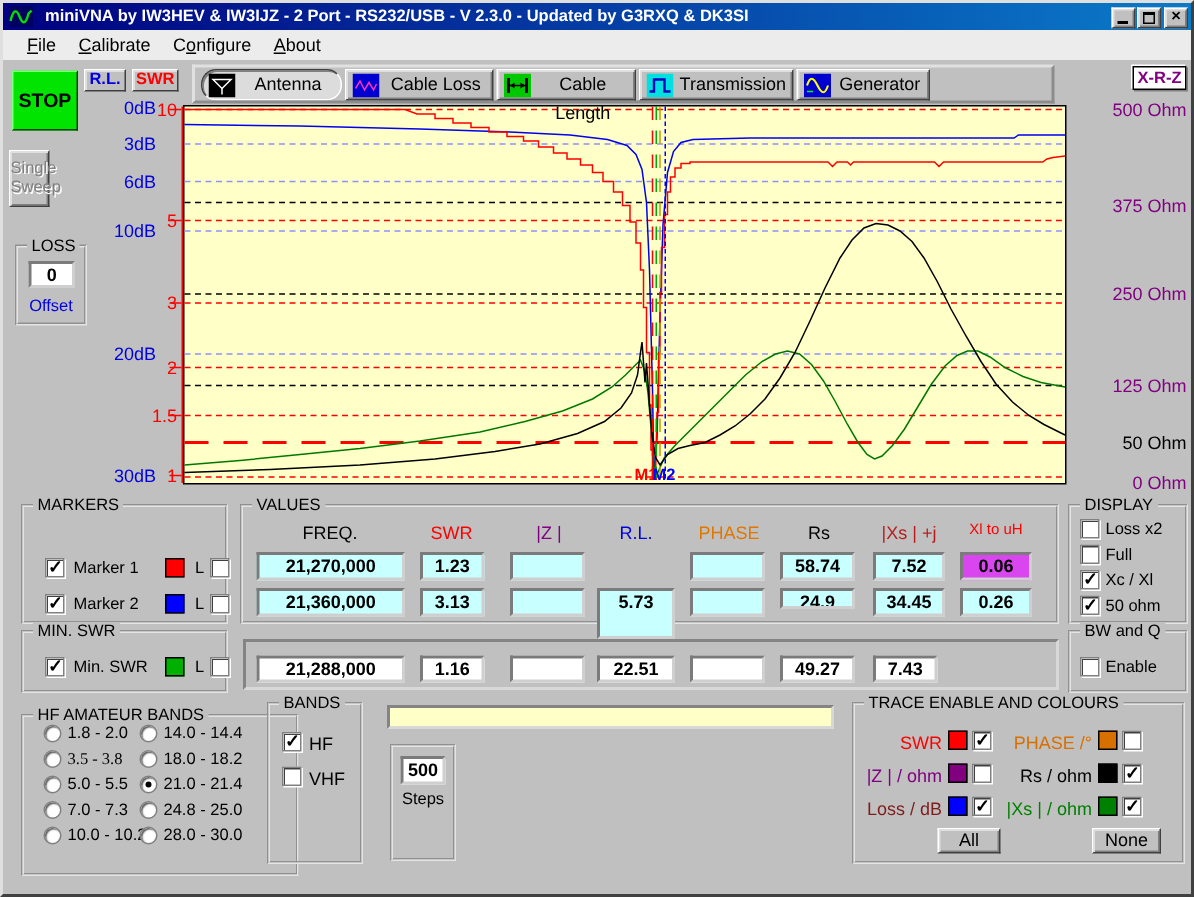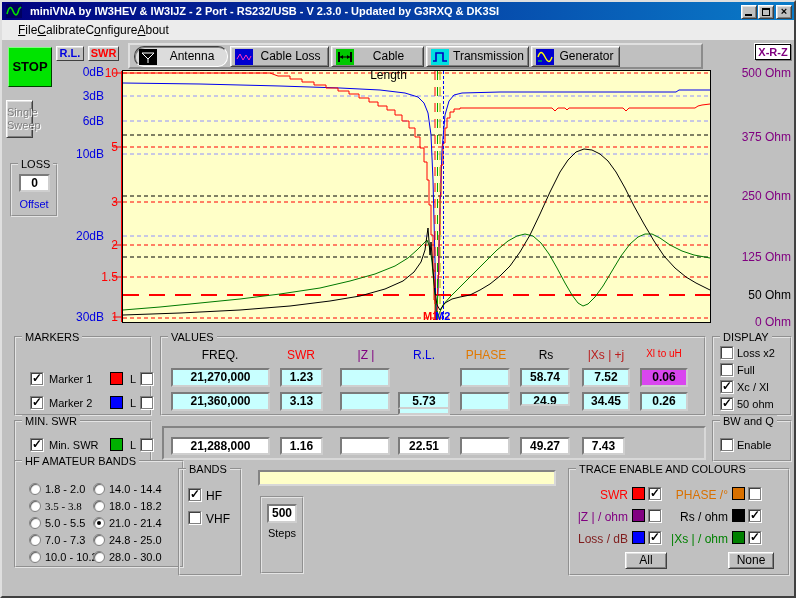--- a/index.html
+++ b/index.html
@@ -6,21 +6,21 @@
   html,body { width:796px; height:598px; }
   body { position:relative; background:#C0C0C0; font-family:"Liberation Sans",sans-serif; overflow:hidden; }
   .abs { position:absolute; }
   .frame { position:absolute; inset:0; border:2px solid; border-color:#DFDFDF #404040 #404040 #DFDFDF; pointer-events:none; z-index:99; }
   #titlebar { left:2px; top:2px; width:792px; height:18px; background:linear-gradient(90deg,#000080,#0A7BC8); display:flex; align-items:center; }
   #title-text { color:#fff; font-size:11px; font-weight:bold; margin-left:4px; white-space:nowrap; }
   .wbtn { position:absolute; top:3px; width:16px; height:14px; background:#C0C0C0; border:1px solid; border-color:#FFF #404040 #404040 #FFF; box-shadow:inset 1px 1px 0 #DFDFDF, inset -1px -1px 0 #808080; }
   .glyph-min { position:absolute; left:3px; bottom:2px; width:7px; height:2px; background:#000; }
   .glyph-max { position:absolute; left:3px; top:2px; width:8px; height:8px; border:1px solid #000; border-top-width:2px; }
   .glyph-close { position:absolute; left:0; top:-1px; width:14px; text-align:center; font-size:11px; font-weight:bold; color:#000; }
-  #menubar { left:2px; top:20px; width:792px; height:20px; background:#ECECEC; display:flex; align-items:center; padding-left:16px; }
+  #menubar { left:2px; top:20px; width:792px; height:20px; background:#ECECEC; display:flex; align-items:center; gap:15px; padding-left:16px; }
   .menu-item { font-size:12px; color:#000; white-space:nowrap; }
   .tag { font-weight:bold; font-size:11px; text-align:center; background:#C0C0C0; border:1px solid; border-color:#FFF #404040 #404040 #FFF; box-shadow:inset 1px 1px 0 #DFDFDF; }
   .btn3d { background:#C0C0C0; border:1px solid; border-color:#FFF #404040 #404040 #FFF; box-shadow:inset 1px 1px 0 #DFDFDF, inset -1px -1px 0 #808080; font-size:12px; color:#000; text-align:center; }
   .btn3d.pressed { border-color:#404040 #FFF #FFF #404040; box-shadow:inset 1px 1px 0 #808080; background:#DCDCDC; }
   .groove { border:2px groove #E4E4E4;padding-left:11px; }
   .gtitle { position:absolute; top:-7px; left:6px; background:#C0C0C0; padding:0 3px; font-size:11px; line-height:12px; white-space:nowrap; color:#000; }
   .cb { position:absolute; width:13px; height:13px; background:#fff; border:1px solid #808080; box-shadow:inset 1px 1px 0 #404040, 1px 1px 0 #FFF; }
   .cb .mk { position:absolute; left:1px; top:-2px; font-size:12px; font-weight:bold; color:#000; }
   .radio { position:absolute; width:12px; height:12px; border-radius:50%; background:#fff; border:1px solid #808080; box-shadow:inset 1px 1px 1px #606060; }
   .radio.sel::after { content:""; position:absolute; left:3px; top:3px; width:4px; height:4px; border-radius:50%; background:#000; }
@@ -191,21 +191,21 @@
     <div class="abs field" style="left: 280px; top: 368px; width: 43px; height: 19px; background: rgb(200, 255, 255); line-height: 15px;">1.23</div>
     <div class="abs field" style="left: 340px; top: 368px; width: 50px; height: 19px; background: rgb(200, 255, 255); line-height: 15px;"></div>
     <div class="abs field" style="left: 398px; top: 368px; width: 52px; height: 19px; background: rgb(200, 255, 255); line-height: 15px; margin-top: 28px;">19.52</div>
     <div class="abs field" style="left: 460px; top: 368px; width: 50px; height: 19px; background: rgb(200, 255, 255); line-height: 15px;"></div>
     <div class="abs field" style="left: 520px; top: 368px; width: 50px; height: 19px; background: rgb(200, 255, 255); line-height: 15px;">58.74</div>
     <div class="abs field" style="left: 582px; top: 368px; width: 48px; height: 19px; background: rgb(200, 255, 255); line-height: 15px;">7.52</div>
     <div class="abs field" style="left: 640px; top: 368px; width: 48px; height: 19px; background: #d946ef; line-height: 15px;">0.06</div>
     <div class="abs field" style="left: 171px; top: 392px; width: 99px; height: 19px; background: rgb(200, 255, 255); line-height: 15px;">21,360,000</div>
     <div class="abs field" style="left: 280px; top: 392px; width: 43px; height: 19px; background: rgb(200, 255, 255); line-height: 15px;">3.13</div>
     <div class="abs field" style="left: 340px; top: 392px; width: 50px; height: 19px; background: rgb(200, 255, 255); line-height: 15px;"></div>
-    <div class="abs field" style="left: 398px; top: 392px; width: 52px; height: 17px; background: rgb(200, 255, 255); line-height: 15px;">5.73</div>
+    <div class="abs field" style="left: 398px; top: 392px; width: 52px; height: 34px; background: rgb(200, 255, 255); line-height: 15px;">5.73</div>
     <div class="abs field" style="left: 460px; top: 392px; width: 50px; height: 19px; background: rgb(200, 255, 255); line-height: 15px;"></div>
     <div class="abs field" style="left: 520px; top: 392px; width: 50px; height: 14px; background: rgb(200, 255, 255); line-height: 15px;">24.9</div>
     <div class="abs field" style="left: 582px; top: 392px; width: 48px; height: 19px; background: rgb(200, 255, 255); line-height: 15px;">34.45</div>
     <div class="abs field" style="left: 640px; top: 392px; width: 48px; height: 19px; background: rgb(200, 255, 255); line-height: 15px;">0.26</div>
   </div>
 
 <div class="abs groove" style="left:14px;top:420px;width:138px;height:42px">
   <span class="gtitle">MIN. SWR</span>
   <div id="minswr-row"></div>
 <div class="abs cb" style="left: 14px; top: 16px;">
@@ -246,21 +246,21 @@
   </div>
 
 <div class="abs groove" style="left:712px;top:420px;width:80px;height:42px">
   <span class="gtitle">BW and Q</span>
 </div>
 <div id="bwq-item">
     <div class="abs cb" style="left: 720px; top: 438px;"></div>
     <div class="abs lbl" style="left: 737px; top: 439px;">Enable</div>
   </div>
 
-<div class="abs groove" style="left:14px;top:460px;width:170px;height:108px">
+<div class="abs groove" style="left:14px;top:476px;width:185px;height:108px">
   <span class="gtitle">HF AMATEUR BANDS</span>
 </div>
 <div id="hf-items">
     <div class="abs radio" style="left: 29px; top: 483px;"></div>
     <div class="abs lbl" style="left: 45px; top: 483px;">1.8 - 2.0</div>
     <div class="abs radio" style="left: 29px; top: 500px;"></div>
     <div class="abs lbl" style="left: 45px; top: 500px; font-family: Liberation Serif, serif;">3.5 - 3.8</div>
     <div class="abs radio" style="left: 29px; top: 517px;"></div>
     <div class="abs lbl" style="left: 45px; top: 517px;">5.0 - 5.5</div>
     <div class="abs radio" style="left: 29px; top: 534px;"></div>

